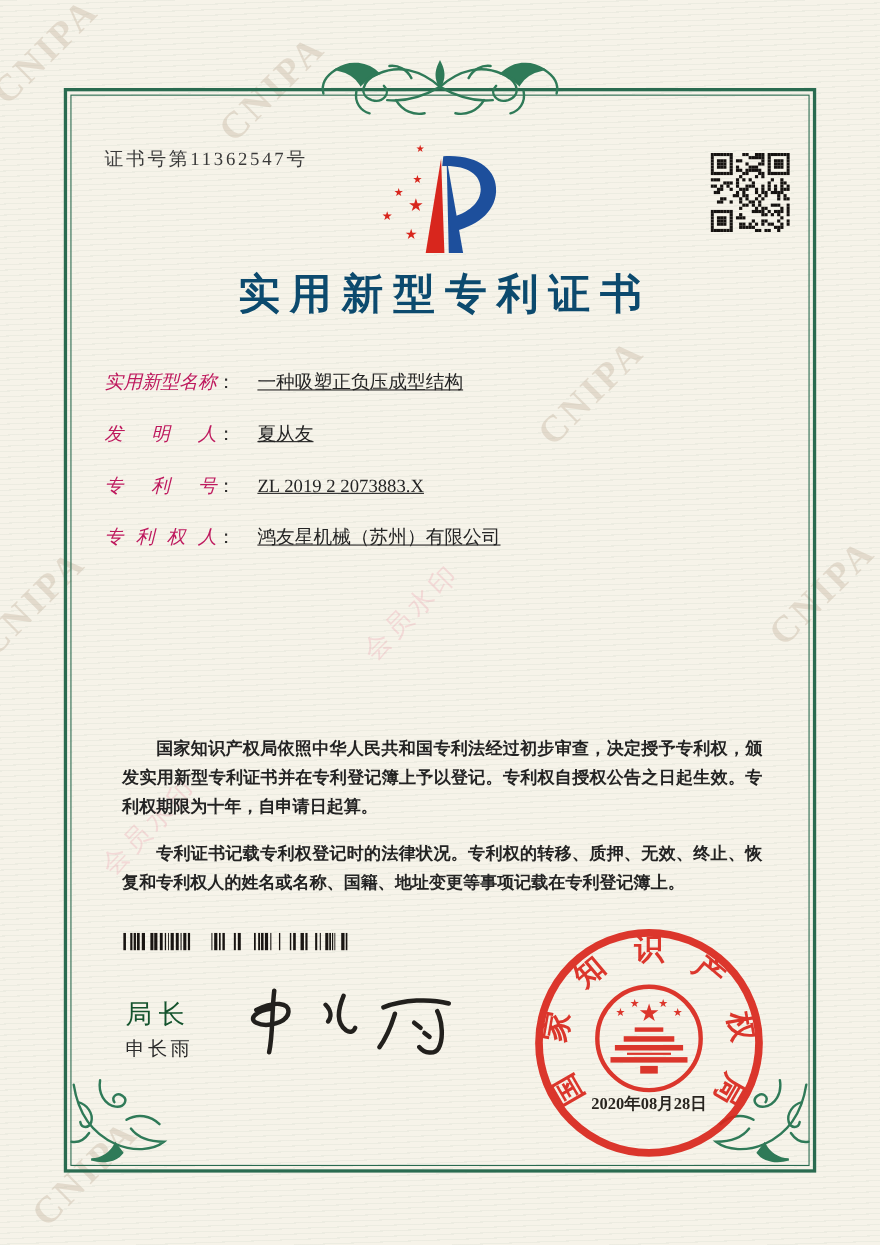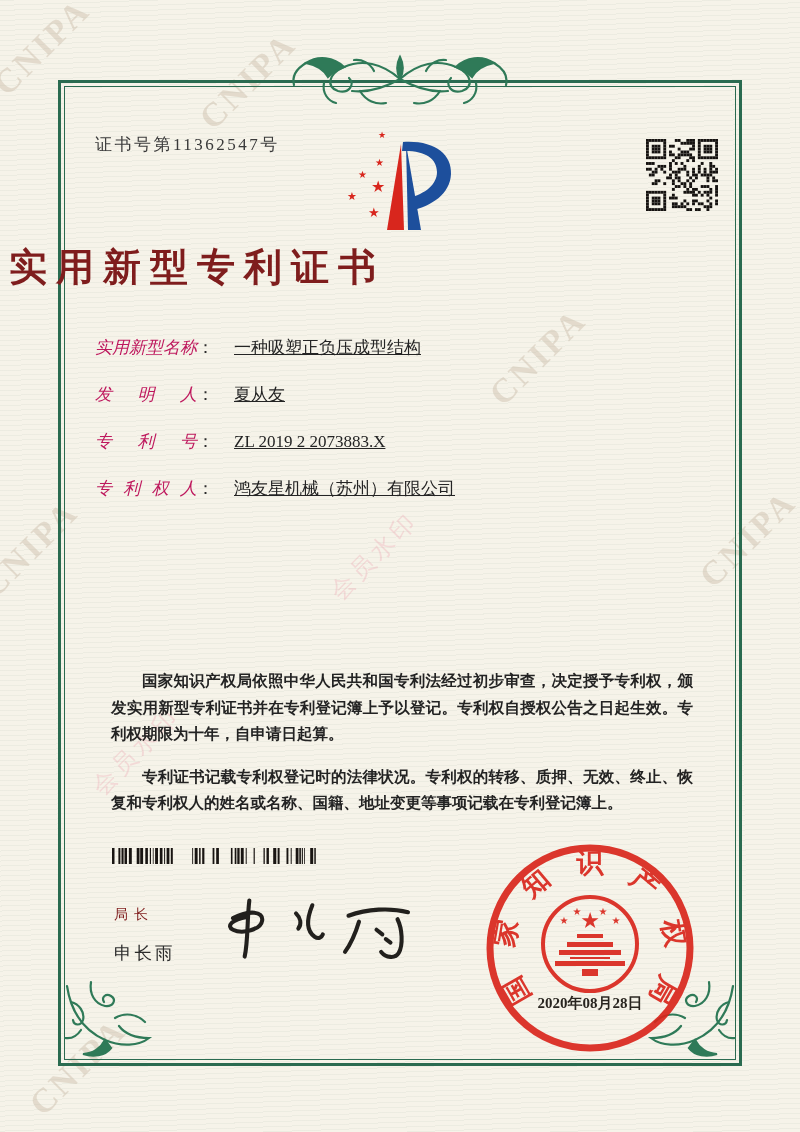--- a/index.html
+++ b/index.html
@@ -9,33 +9,33 @@
         background:repeating-linear-gradient(178deg, rgba(150,172,155,.10) 0 1px, transparent 1px 5px);}
   .frame{position:absolute;left:58px;top:80px;width:678px;height:980px;border:3px solid #2a6b50;}
   .frame-inner{position:absolute;inset:3px;border:1px solid #2a6b50;}
   .wm{position:absolute;transform:rotate(-45deg);font-weight:bold;font-size:34px;letter-spacing:3px;
       color:rgba(182,162,138,.30);white-space:nowrap;}
   .wm-pink{position:absolute;transform:rotate(-45deg);font-size:24px;letter-spacing:4px;
       color:rgba(232,126,148,.22);white-space:nowrap;}
   .cert-no{position:absolute;left:95px;top:133px;font-size:17px;letter-spacing:2.5px;color:#3a3a3a;}
   .logo{position:absolute;left:338px;top:118px;width:130px;height:118px;}
   .qr{position:absolute;left:646px;top:139px;width:72px;height:72px;}
-  .title{position:absolute;left:0;top:242px;width:800px;text-align:left;padding-left:9px;box-sizing:border-box;
-         font-size:38px;font-weight:bold;letter-spacing:9px;color:#7f1d1d;}
+  .title{position:absolute;left:0;top:242px;width:800px;text-align:center;padding-left:9px;box-sizing:border-box;
+         font-size:38px;font-weight:bold;letter-spacing:9px;color:#0c4a6e;}
   .fields{position:absolute;left:95px;top:334px;width:618px;font-size:17px;}
   .field-row{position:relative;line-height:27px;margin-bottom:20px;white-space:nowrap;}
   .flabel{display:inline-block;width:6em;text-align:justify;text-align-last:justify;color:#be185d;vertical-align:top;font-style:italic;}
   .fcolon{display:inline-block;color:#2c2c2c;}
   .fvalue{margin-left:20px;color:#242424;text-decoration:underline;}
   .grant-right{position:absolute;left:322px;top:0;}
   .body-text{position:absolute;left:95px;top:652px;width:614px;font-size:15.5px;line-height:26.5px;
              text-align:justify;color:#232323;}
   .body-text p{margin:16px;text-indent:2em;font-weight:bold;}
   .barcode{position:absolute;left:112px;top:848px;width:205px;height:16px;}
-  .sig-title{position:absolute;left:114px;top:906px;font-size:14px;letter-spacing:6px;color:#7f1d1d;}
+  .sig-title{position:absolute;left:114px;top:906px;font-size:24px;letter-spacing:6px;color:#14532d;}
   .sig-name{position:absolute;left:114px;top:941px;font-size:17.5px;letter-spacing:3px;color:#2b2b2b;font-family:Liberation Mono, monospace;}
   .sig-hand{position:absolute;left:198px;top:882px;width:245px;height:92px;}
   .seal{position:absolute;left:479px;top:837px;width:222px;height:222px;}
   .page-info{position:absolute;left:0;top:1032px;width:800px;text-align:center;font-size:14.5px;letter-spacing:1.5px;color:#333;}
   .continuation{position:absolute;left:0;top:1081px;width:800px;text-align:center;font-size:15px;letter-spacing:4px;color:#333;}
   .orn-top{position:absolute;left:280px;top:47px;width:240px;height:62px;}
   .orn-bl{position:absolute;left:61px;top:968px;width:96px;height:94px;}
   .orn-br{position:absolute;left:643px;top:968px;width:96px;height:94px;transform:scaleX(-1);}
 </style>
 </head>

